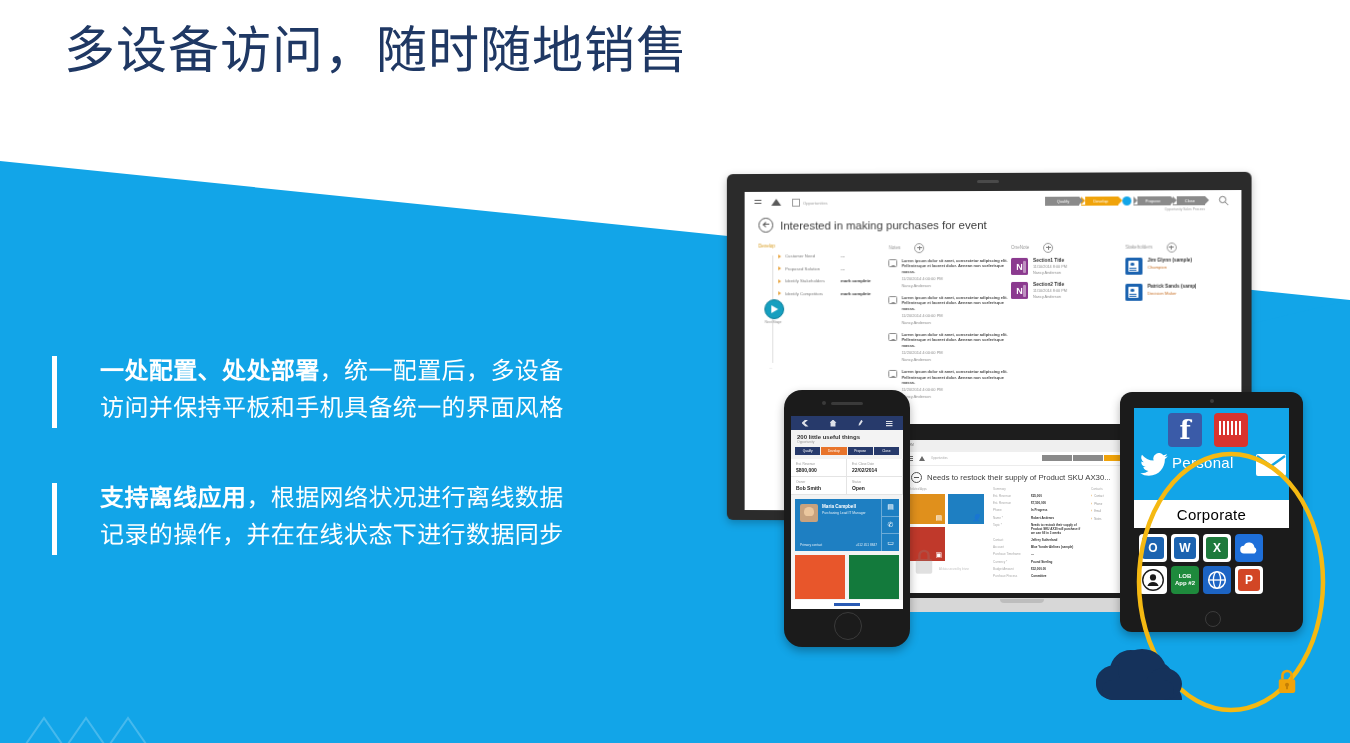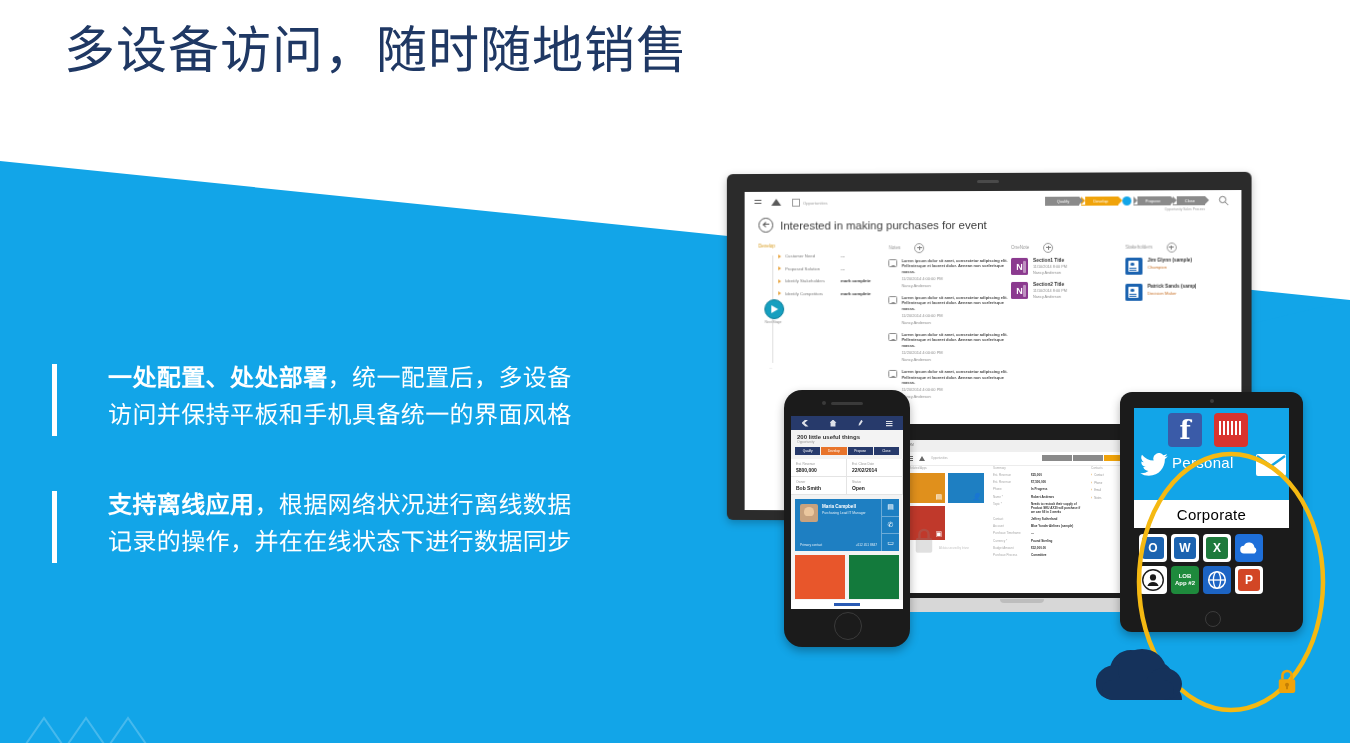--- a/index.html
+++ b/index.html
@@ -37,22 +37,22 @@
     font-family:"DejaVu Sans","Liberation Sans",sans-serif;
   }
 
   
   .bullets{position:absolute;left:52px;top:352px;z-index:20;width:600px;}
   .bullet{position:relative;padding-left:48px;margin-bottom:53px;}
   .bullet .bar{
     position:absolute;left:0;top:4px;width:5px;height:72px;background:#ffffff;
   }
   .bullet p{
-    margin:8px;color:#ffffff;font-size:24px;line-height:37px;
-    font-family:Liberation Serif, serif;
+    margin:0;color:#ffffff;font-size:24px;line-height:37px;
+    font-family:Liberation Sans, sans-serif;
     letter-spacing:.4px;
   }
   .bullet p b{font-weight:bold;}
 
   
   .devices{position:absolute;left:700px;top:160px;width:650px;height:583px;z-index:10;}
 
   
   .monitor{
     position:absolute;left:25px;top:13px;width:525px;height:348px;
@@ -475,20 +475,24 @@
               <div class="lap-stg a"></div>
             </div>
             <div class="lap-mag">
               <svg viewBox="0 0 16 16">
                   <circle cx="6.5" cy="6.5" r="4.6" fill="none" stroke="#555" stroke-width="1.4"></circle>
                   <line x1="10" y1="10" x2="14.5" y2="14.5" stroke="#555" stroke-width="1.4"></line>
                 </svg>
             </div>
           </div>
 
+          <div class="lap-title-row">
+            <div class="lap-back"></div>
+            <div class="lap-title">Needs to restock their supply of Product SKU AX30...</div>
+          </div>
 
           <div class="lap-body">
 
             <div class="lap-tilecol">
               <div class="lap-secth">Related Apps</div>
               <div class="lap-tiles">
                 <div class="lap-tile o">
                     <i>▤</i>
                   </div>
                 <div class="lap-tile b">

